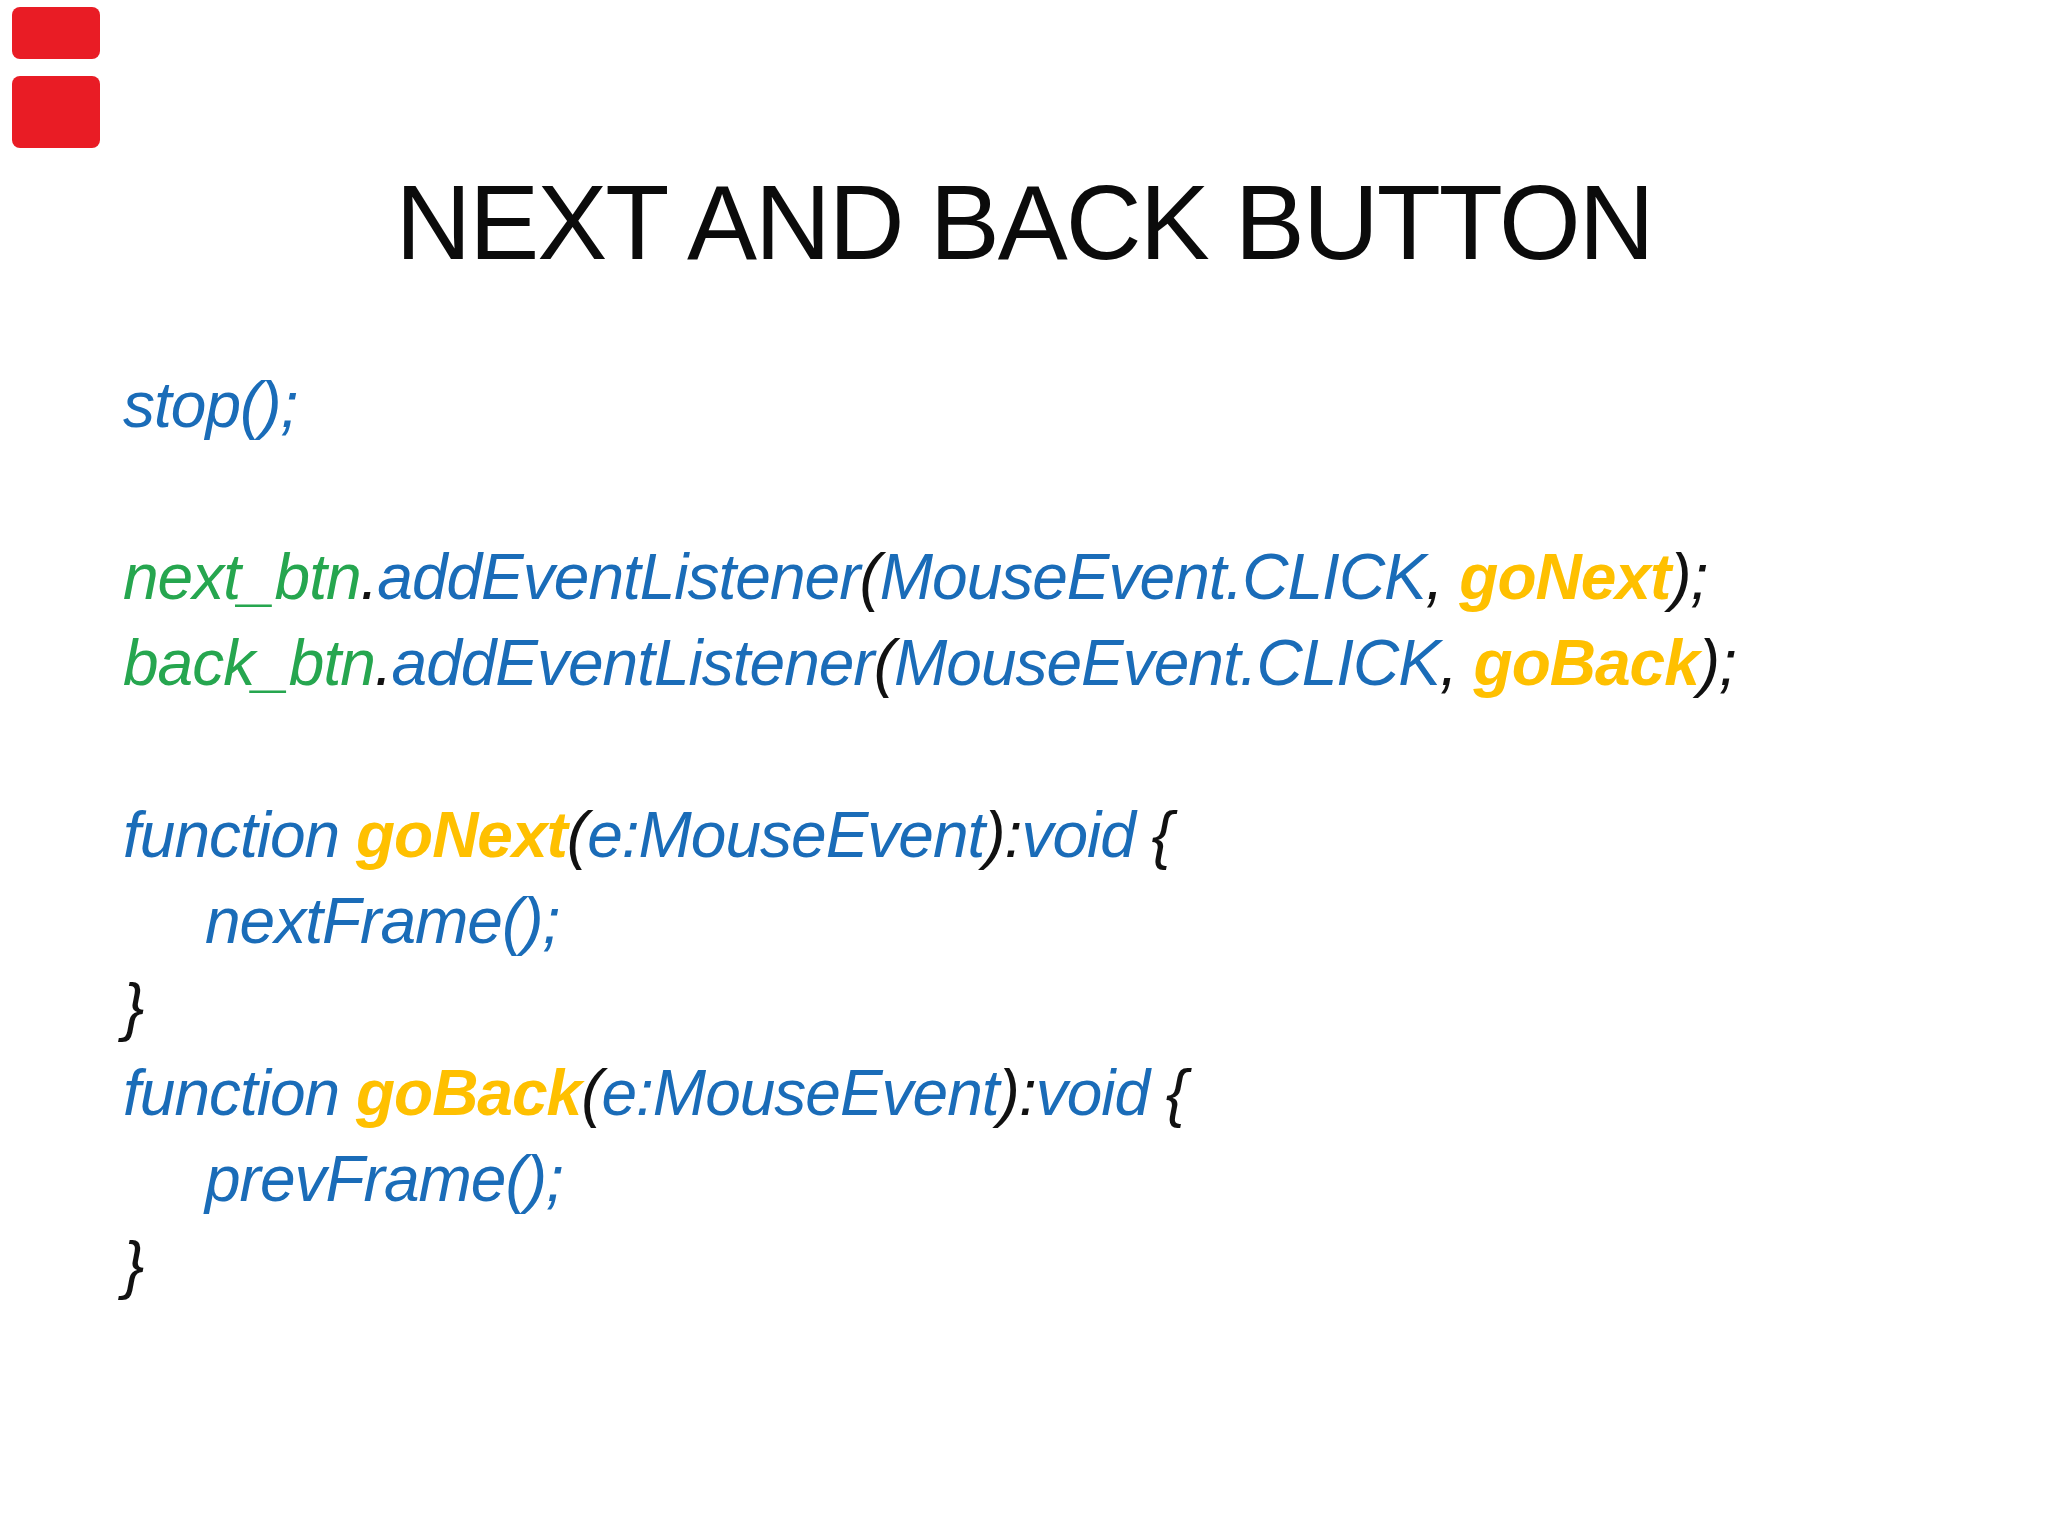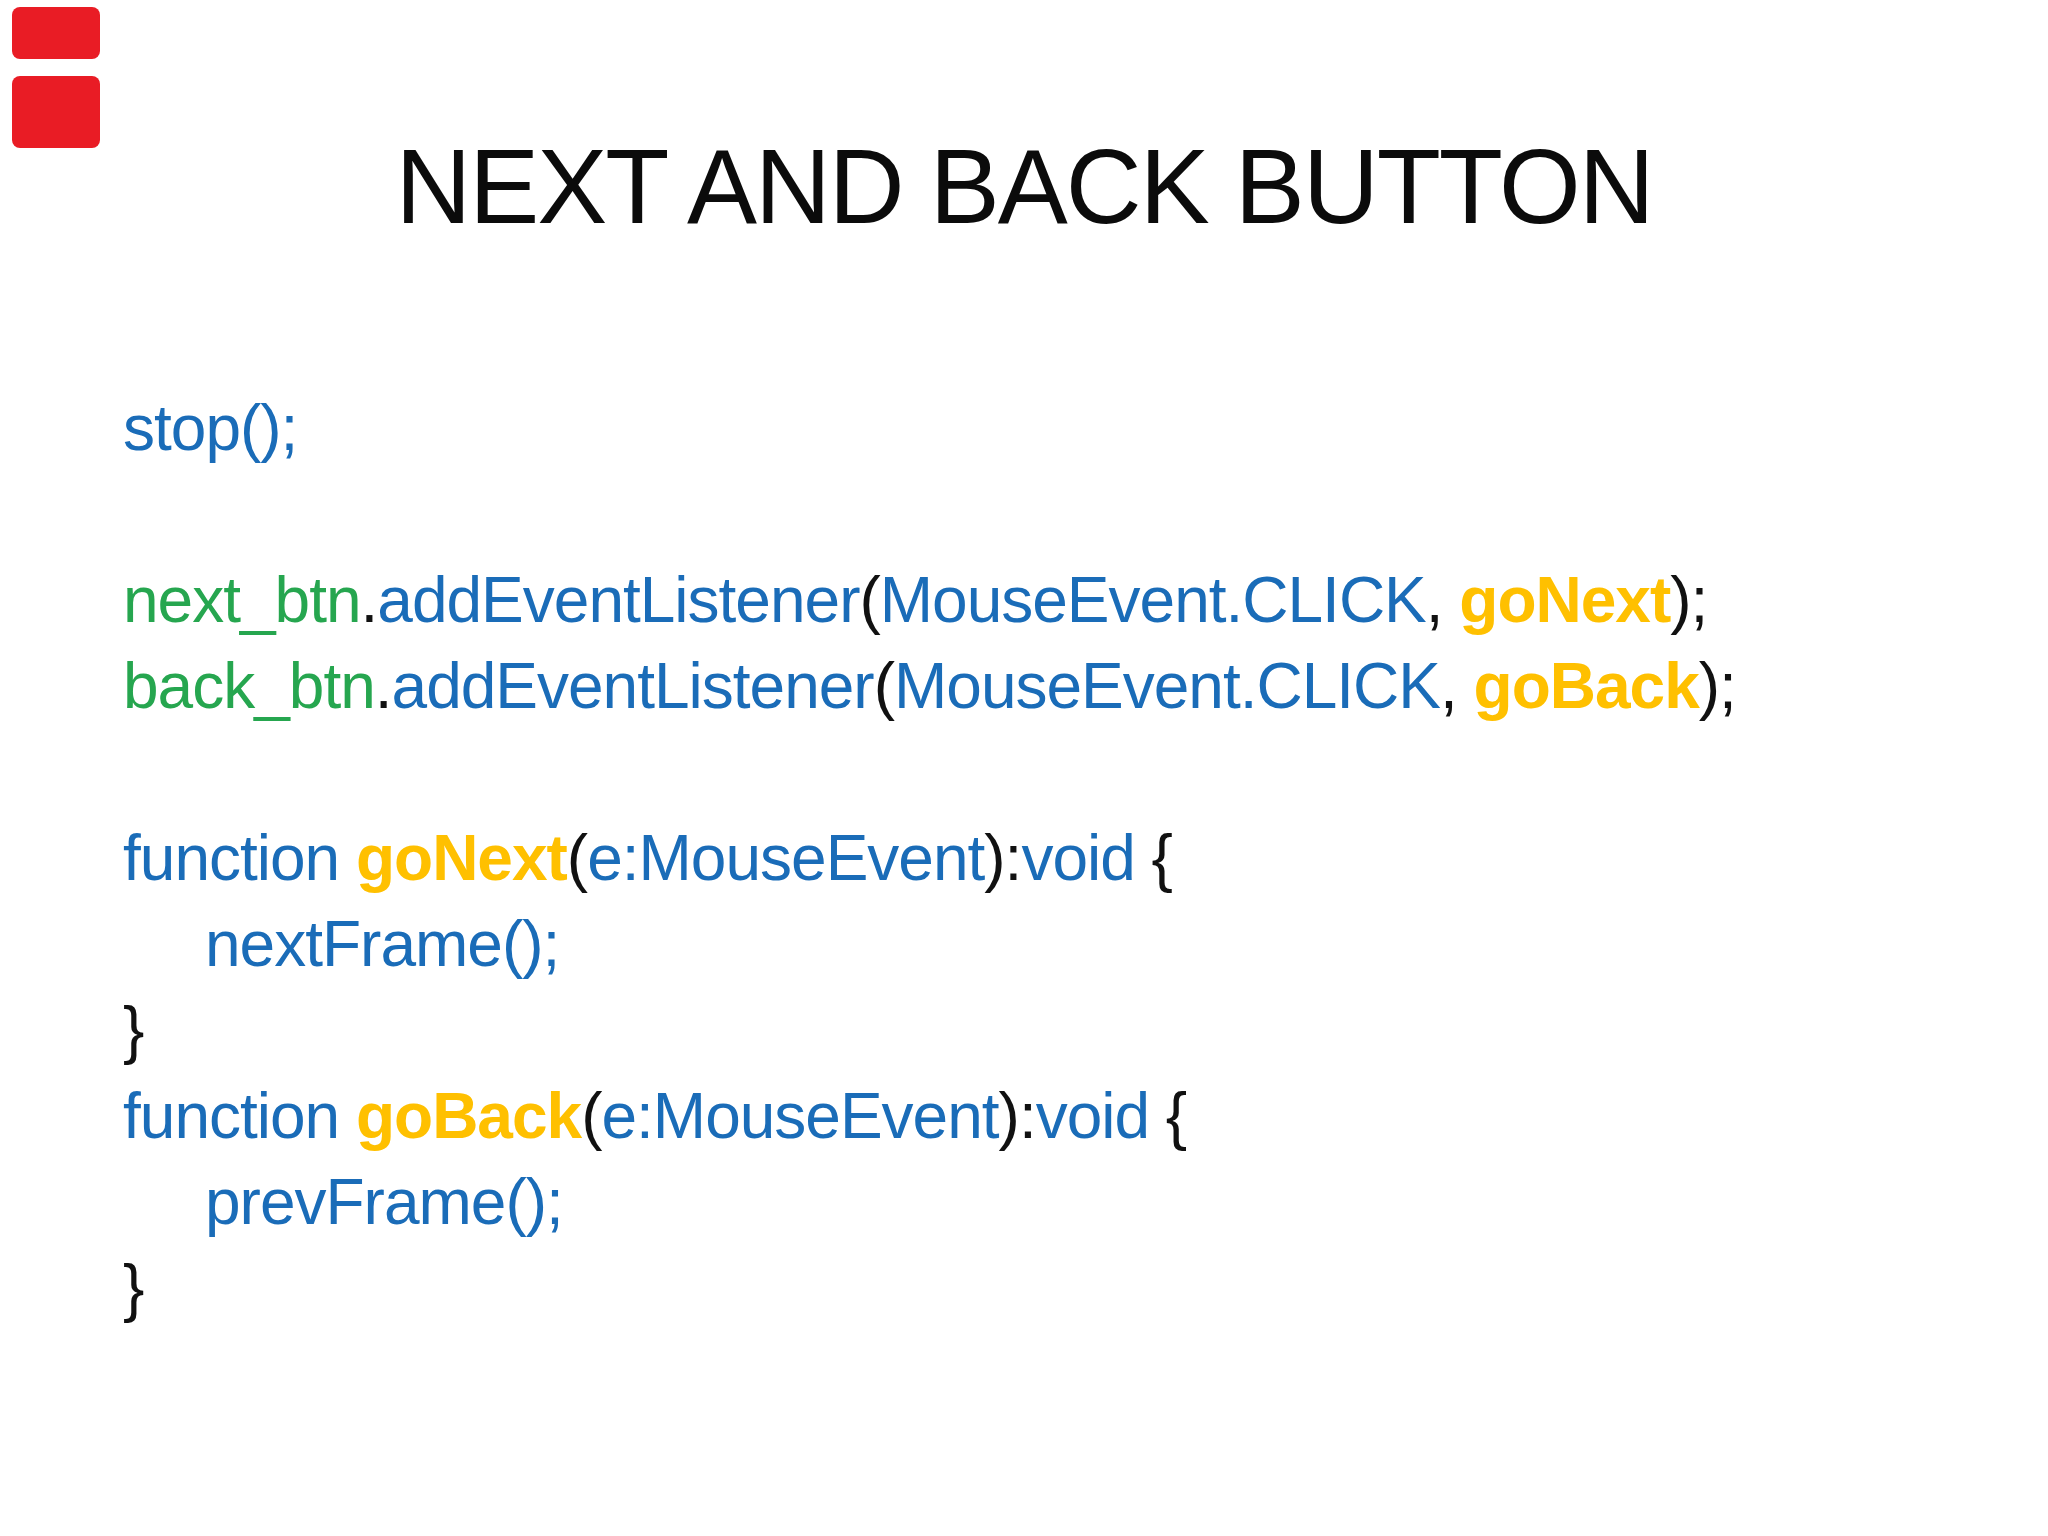--- a/index.html
+++ b/index.html
@@ -24,24 +24,25 @@
     text-align: center;
     font-size: 105px;
     font-weight: 400;
     letter-spacing: -2px;
     white-space: nowrap;
     color: #0b0b0b;
   }
   .code-block {
     position: absolute;
     left: 123px;
-    top: 385px;
+    top: 362px;
     font-size: 64px;
     letter-spacing: -1px;
     font-weight: 400;
+    font-style: italic;
   }
   .code-line {
     height: 86px;
     line-height: 86px;
     white-space: pre;
   }
   .code-line.indented {
     padding-left: 82px;
   }
   .red-mark {
@@ -51,21 +52,21 @@
   #red-mark-1 { left: 12px; top: 7px;  width: 88px; height: 52px; }
   #red-mark-2 { left: 12px; top: 76px; width: 88px; height: 72px; }
 </style>
 </head>
 <body style="background: rgb(255, 255, 255);">
 
 <div class="slide">
   <div class="red-mark" id="red-mark-1" style="background: rgb(233, 28, 37);"></div>
   <div class="red-mark" id="red-mark-2" style="background: rgb(233, 28, 37);"></div>
 
-  <div class="slide-title" style="color: rgb(11, 11, 11);">NEXT AND BACK BUTTON</div>
+  <div class="slide-title" style="color: rgb(11, 11, 11); margin-top: 36px;">NEXT AND BACK BUTTON</div>
 
   <div class="code-block" id="code-block">
       <div class="code-line"><span style="color: rgb(26, 108, 184);">stop();</span></div>
       <div class="code-line">&nbsp;</div>
       <div class="code-line"><span style="color: rgb(38, 166, 79);">next_btn</span><span style="color: rgb(17, 17, 17);">.</span><span style="color: rgb(26, 108, 184);">addEventListener</span><span style="color: rgb(17, 17, 17);">(</span><span style="color: rgb(26, 108, 184);">MouseEvent.CLICK</span><span style="color: rgb(17, 17, 17);">, </span><span style="color: rgb(255, 192, 0); font-weight: 700;">goNext</span><span style="color: rgb(17, 17, 17);">);</span></div>
       <div class="code-line"><span style="color: rgb(38, 166, 79);">back_btn</span><span style="color: rgb(17, 17, 17);">.</span><span style="color: rgb(26, 108, 184);">addEventListener</span><span style="color: rgb(17, 17, 17);">(</span><span style="color: rgb(26, 108, 184);">MouseEvent.CLICK</span><span style="color: rgb(17, 17, 17);">, </span><span style="color: rgb(255, 192, 0); font-weight: 700;">goBack</span><span style="color: rgb(17, 17, 17);">);</span></div>
       <div class="code-line">&nbsp;</div>
       <div class="code-line"><span style="color: rgb(26, 108, 184);">function </span><span style="color: rgb(255, 192, 0); font-weight: 700;">goNext</span><span style="color: rgb(17, 17, 17);">(</span><span style="color: rgb(26, 108, 184);">e:MouseEvent</span><span style="color: rgb(17, 17, 17);">):</span><span style="color: rgb(26, 108, 184);">void </span><span style="color: rgb(17, 17, 17);">{</span></div>
       <div class="code-line indented"><span style="color: rgb(26, 108, 184);">nextFrame();</span></div>
       <div class="code-line"><span style="color: rgb(17, 17, 17);">}</span></div>

